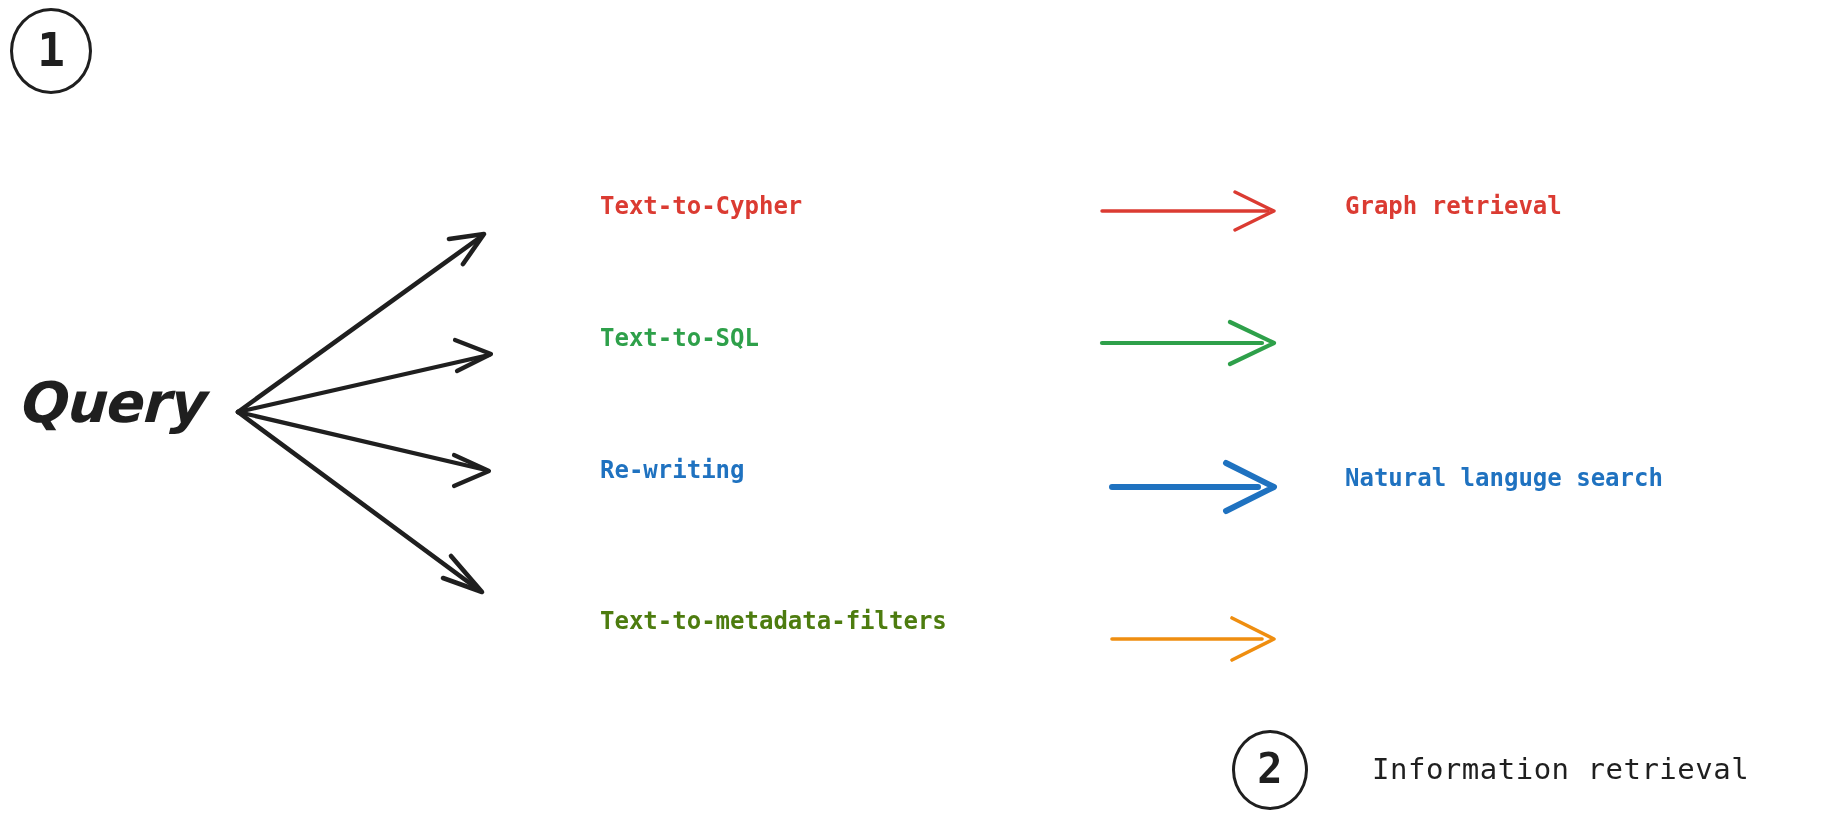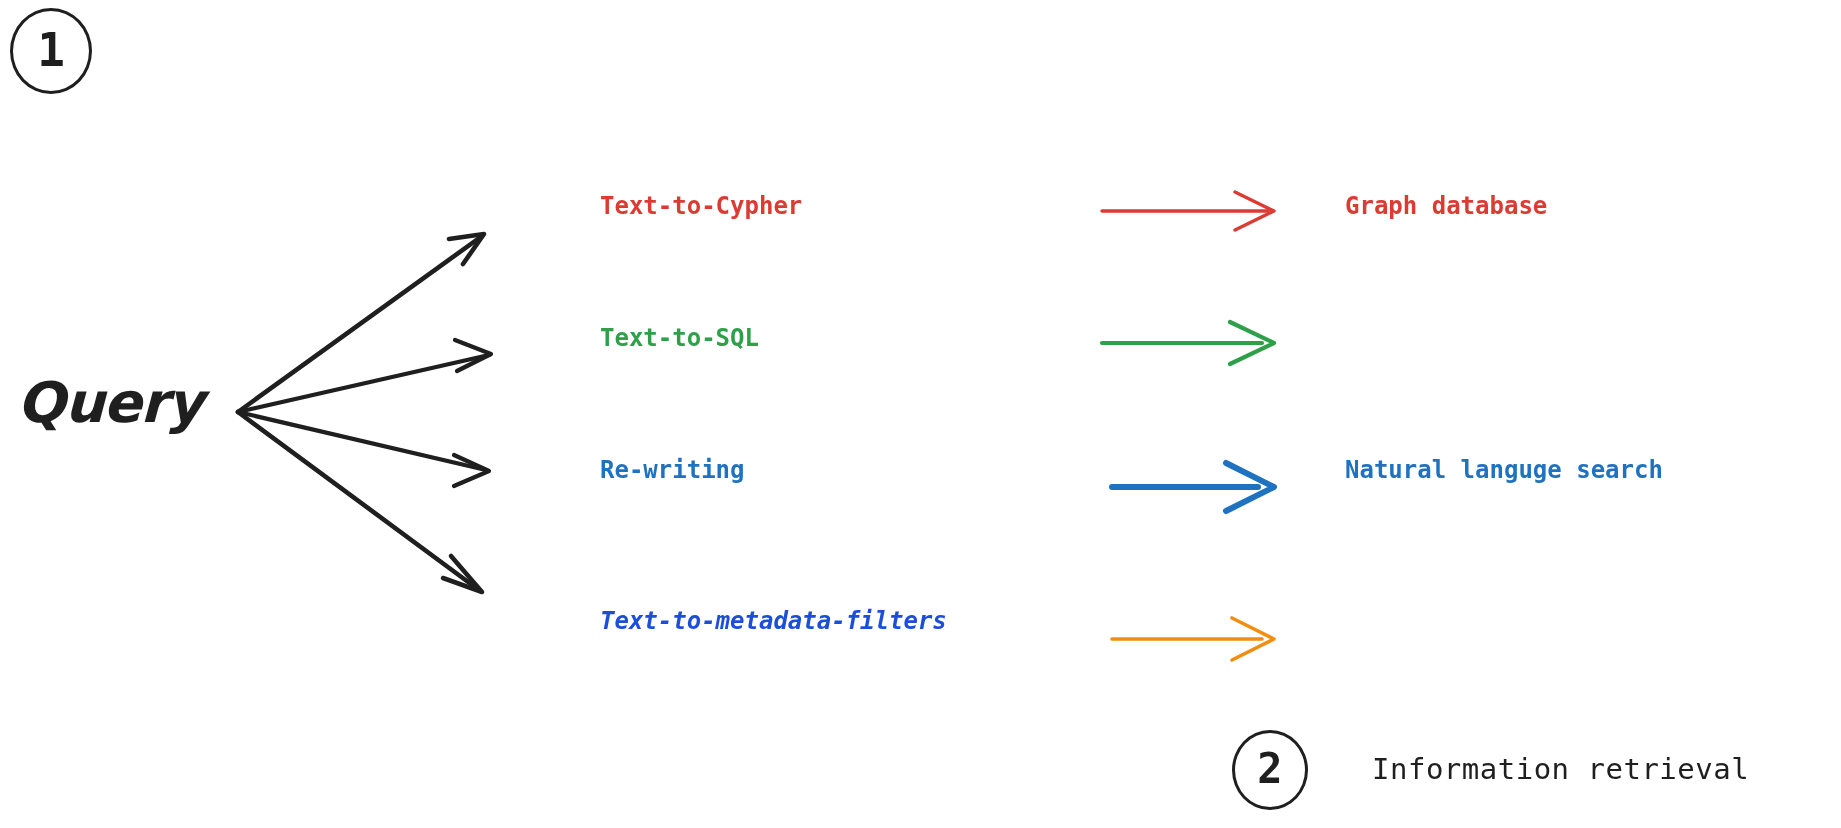--- a/index.html
+++ b/index.html
@@ -167,27 +167,27 @@
     </g>
   </svg>
 
   <div class="step-badge" id="step1-badge">
     <span class="num">1</span>
   </div>
 
   <div id="query-label">Query</div>
 
   <div class="row-left-label" id="row-0-left" style="color:#db3b32;">Text-to-Cypher</div>
-  <div class="row-right-label" id="row-0-right" style="color:#db3b32;">Graph database</div>
+  <div class="row-right-label" id="row-0-right" style="color:#db3b32;">Graph retrieval</div>
 
   <div class="row-left-label" id="row-1-left" style="color:#2ea04a;">Text-to-SQL</div>
 
   <div class="row-left-label" id="row-2-left" style="color:#1f72c0;">Re-writing</div>
-  <div class="row-right-label" id="row-2-right" style="color:#1f72c0;">Natural languge search</div>
+  <div class="row-right-label" id="row-2-right" style="color:#1f72c0;margin-top:8px;">Natural languge search</div>
 
-  <div class="row-left-label" id="row-3-left" style="color:#1d4ed8;font-style:italic;">Text-to-metadata-filters</div>
+  <div class="row-left-label" id="row-3-left" style="color:#4d7c0f;">Text-to-metadata-filters</div>
 
   <div class="step-badge" id="step2-badge">
     <span class="num">2</span>
   </div>
   <div class="step-caption" id="step2-caption">Information retrieval</div>
 
 </div>
 
 </body></html>

